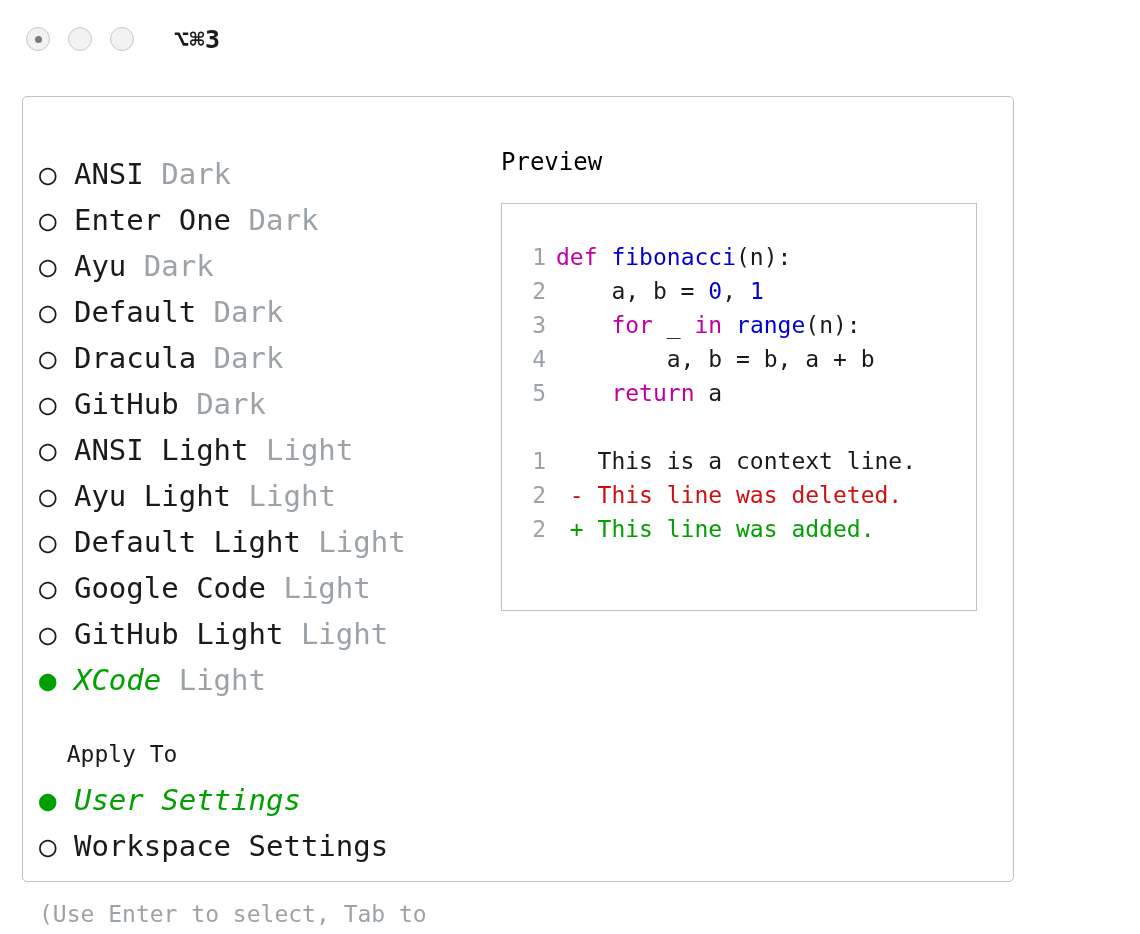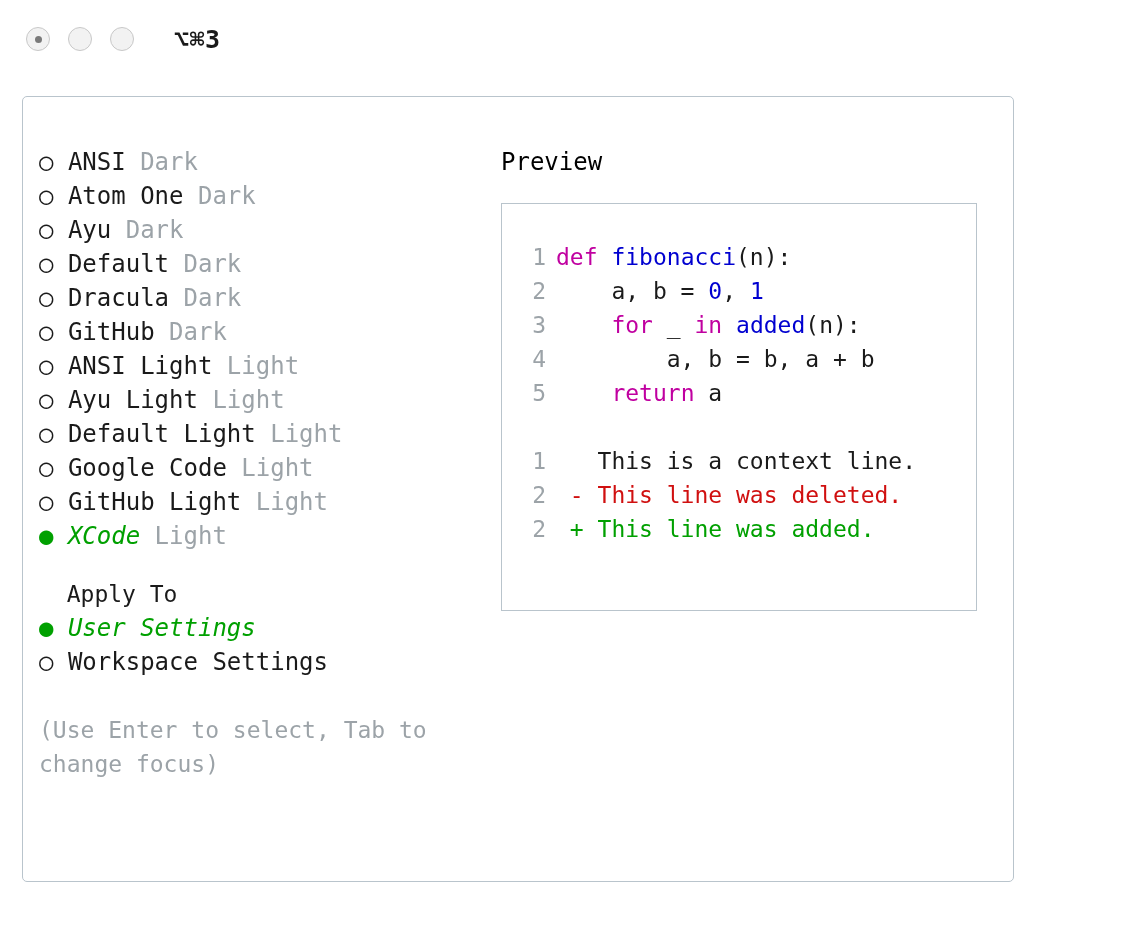--- a/index.html
+++ b/index.html
@@ -87,35 +87,36 @@
     line-height: 34px;
     white-space: pre;
   }
   .preview-title {
     font-size: 24px;
     color: #000;
     line-height: 34px;
     white-space: pre;
   }
   .theme-row {
-    font-size: 24px;
+    font-size: 29px;
     line-height: 34px;
     white-space: pre;
     color: #1a1a1a;
+    margin-top: 12px;
   }
   .theme-row .marker { color: #1a1a1a; }
   .theme-row.selected .marker { color: #00a000; }
   .theme-row.selected .name { color: #00a000; font-style: italic; }
   .theme-row .variant { color: #9ca3a8; }
   .section-label {
     font-size: 23px;
     line-height: 34px;
     white-space: pre;
     color: #1a1a1a;
-    margin-top: 24px;
+    margin-top: 40px;
   }
   .hint {
     font-size: 23px;
     line-height: 34px;
     color: #9ca3a8;
     white-space: pre;
     margin-top: 34px;
     max-width: 420px;
   }
   
@@ -163,21 +164,21 @@
     <div class="dot"></div>
     <div class="shortcut">⌥⌘3</div>
   </div>
 
   <div class="panel">
     <div class="content">
 
       <div class="col-left">
         <div id="theme-list">
             <div class="theme-row"><span class="marker">○</span><span class="name"> ANSI</span><span class="variant"> Dark</span></div>
-            <div class="theme-row"><span class="marker">○</span><span class="name"> Atom One</span><span class="variant"> Dark</span></div>
+            <div class="theme-row"><span class="marker">○</span><span class="name"> Enter One</span><span class="variant"> Dark</span></div>
             <div class="theme-row"><span class="marker">○</span><span class="name"> Ayu</span><span class="variant"> Dark</span></div>
             <div class="theme-row"><span class="marker">○</span><span class="name"> Default</span><span class="variant"> Dark</span></div>
             <div class="theme-row"><span class="marker">○</span><span class="name"> Dracula</span><span class="variant"> Dark</span></div>
             <div class="theme-row"><span class="marker">○</span><span class="name"> GitHub</span><span class="variant"> Dark</span></div>
             <div class="theme-row"><span class="marker">○</span><span class="name"> ANSI Light</span><span class="variant"> Light</span></div>
             <div class="theme-row"><span class="marker">○</span><span class="name"> Ayu Light</span><span class="variant"> Light</span></div>
             <div class="theme-row"><span class="marker">○</span><span class="name"> Default Light</span><span class="variant"> Light</span></div>
             <div class="theme-row"><span class="marker">○</span><span class="name"> Google Code</span><span class="variant"> Light</span></div>
             <div class="theme-row"><span class="marker">○</span><span class="name"> GitHub Light</span><span class="variant"> Light</span></div>
             <div class="theme-row selected"><span class="marker">●</span><span class="name"> XCode</span><span class="variant"> Light</span></div>
@@ -192,21 +193,21 @@
       </div>
 
       <div class="col-right">
         <div class="preview-title">Preview</div>
       </div>
 
       <div class="preview-box">
         <div id="code-block">
             <div class="code-line"><span class="ln">1</span><span class="kw">def </span><span class="fn">fibonacci</span><span class="plain">(n):</span></div>
             <div class="code-line"><span class="ln">2</span><span class="plain">    a, b = </span><span class="num">0</span><span class="plain">, </span><span class="num">1</span></div>
-            <div class="code-line"><span class="ln">3</span><span class="plain">    </span><span class="kw">for</span><span class="plain"> _ </span><span class="kw">in</span><span class="plain"> </span><span class="fn">added</span><span class="plain">(n):</span></div>
+            <div class="code-line"><span class="ln">3</span><span class="plain">    </span><span class="kw">for</span><span class="plain"> _ </span><span class="kw">in</span><span class="plain"> </span><span class="fn">range</span><span class="plain">(n):</span></div>
             <div class="code-line"><span class="ln">4</span><span class="plain">        a, b = b, a + b</span></div>
             <div class="code-line"><span class="ln">5</span><span class="plain">    </span><span class="kw">return</span><span class="plain"> a</span></div>
           </div>
         <div class="spacer"></div>
         <div id="diff-block">
             <div class="code-line"><span class="ln">1</span><span class="diff-ctx">   This is a context line.</span></div>
             <div class="code-line"><span class="ln">2</span><span class="diff-del"> - This line was deleted.</span></div>
             <div class="code-line"><span class="ln">2</span><span class="diff-add"> + This line was added.</span></div>
           </div>
       </div>

